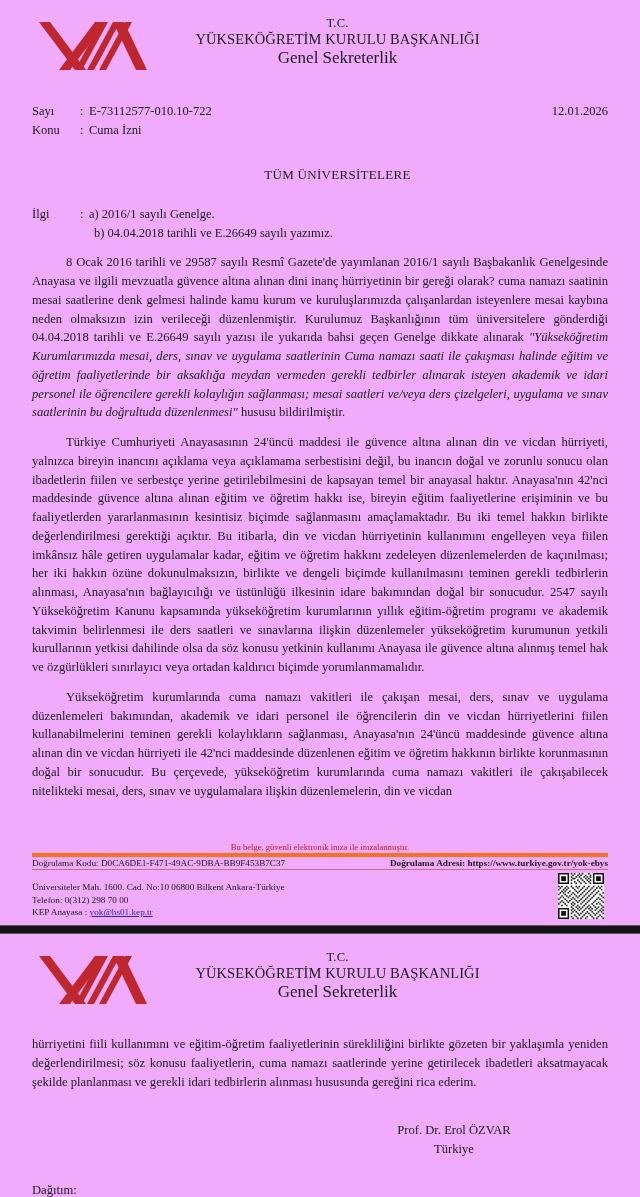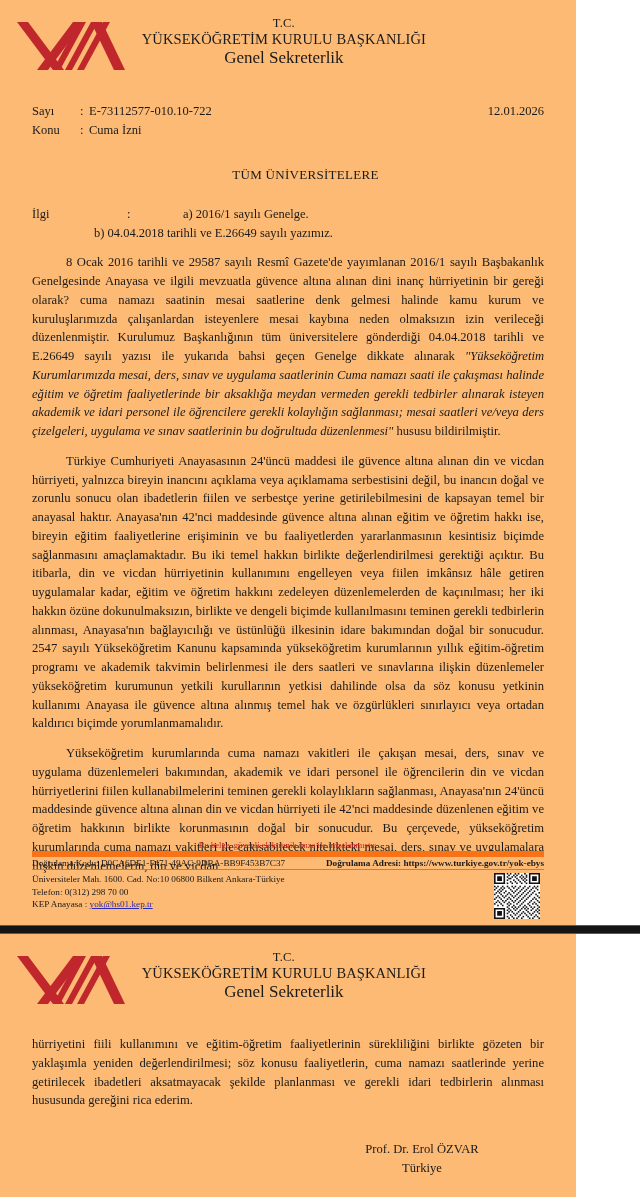--- a/index.html
+++ b/index.html
@@ -8,23 +8,23 @@
     background: #ffffff;
   }
   body {
     width: 640px;
     font-family: "Liberation Serif", "DejaVu Serif", serif;
     color: #1a1a1a;
     -webkit-font-smoothing: antialiased;
   }
   .page {
     position: relative;
-    width: 576px;
+    width: 640px;
     box-sizing: border-box;
-    background: #fdba74;
+    background: #f0abfc;
     overflow: hidden;
   }
   .page-one { height: 925px; }
   .page-two { height: 272px; }
 
   
   .page-break {
     width: 640px;
     height: 7px;
     background: #141414;
@@ -91,21 +91,21 @@
     letter-spacing: .3px;
     padding-left: 35px;
   }
 
   
   .refs {
     margin: 22px 32px 0 32px;
     font-size: 12.5px;
     line-height: 1.5;
   }
-  .ref-head { display: flex; gap: 47px; }
+  .ref-head { display: flex; }
   .ref-key { width: 48px; flex: 0 0 48px; }
   .ref-sep { width: 9px; flex: 0 0 9px; }
   .ref-item { flex: 1; }
   .ref-sub {
     margin-left: 62px;
   }
 
   
   .body-area {
     margin: 0 32px;
@@ -134,31 +134,31 @@
     text-align: center;
     color: #c21f1f;
     font-size: 8.6px;
     line-height: 1.2;
     padding-bottom: 1px;
   }
   .verify-bar {
     display: flex;
     justify-content: space-between;
     align-items: baseline;
-    border-top: 6px solid #f97316;
+    border-top: 4px solid #f97316;
     border-bottom: 1px solid #c9707a;
     font-size: 9.2px;
     padding: 1px 0 1px 0;
   }
   .verify-code { white-space: nowrap; }
   .verify-addr { white-space: nowrap; font-weight: bold; }
   .contact-row {
     display: flex;
     justify-content: space-between;
-    align-items: flex-start;
+    align-items: flex-end;
     padding-top: 3px;
   }
   .contact-block {
     font-size: 9.2px;
     line-height: 1.38;
   }
   .kep-link {
     color: #2a2ab0;
     text-decoration: underline;
   }

